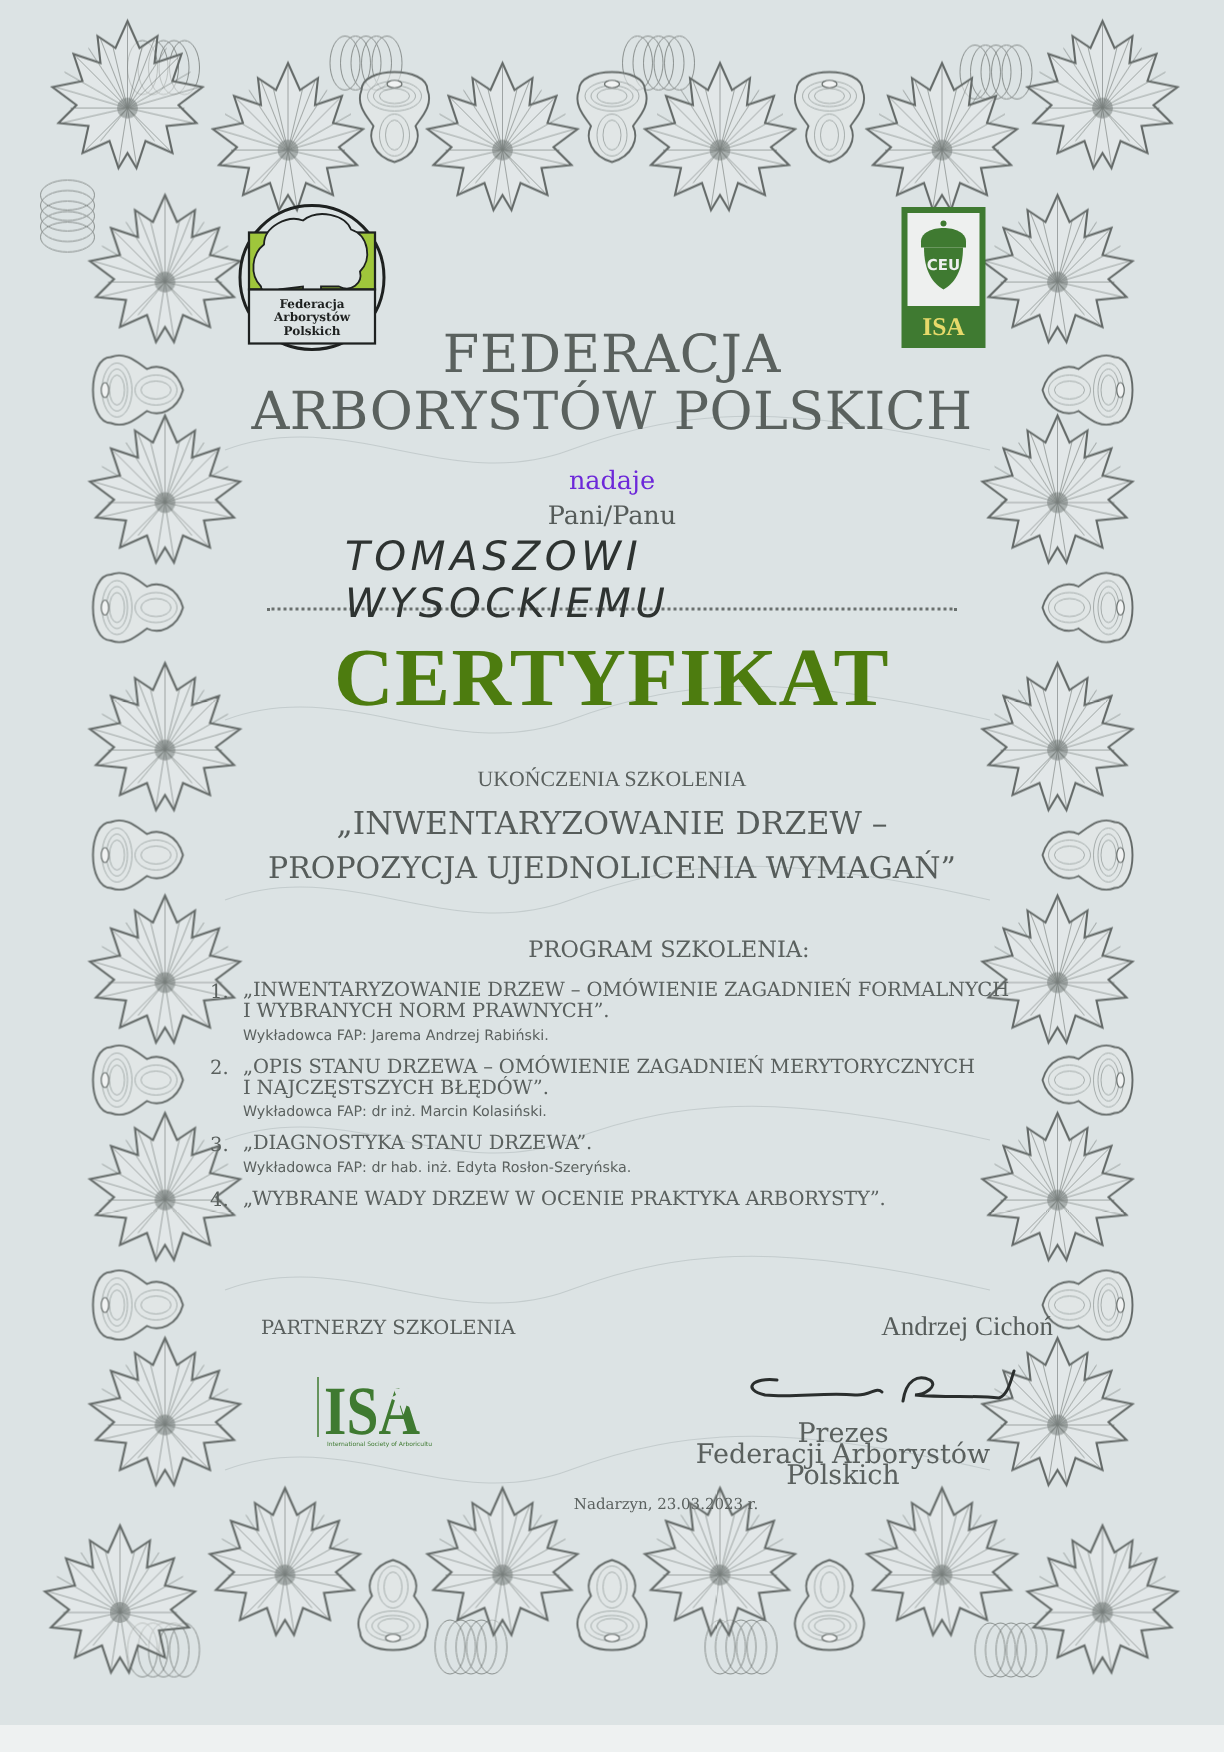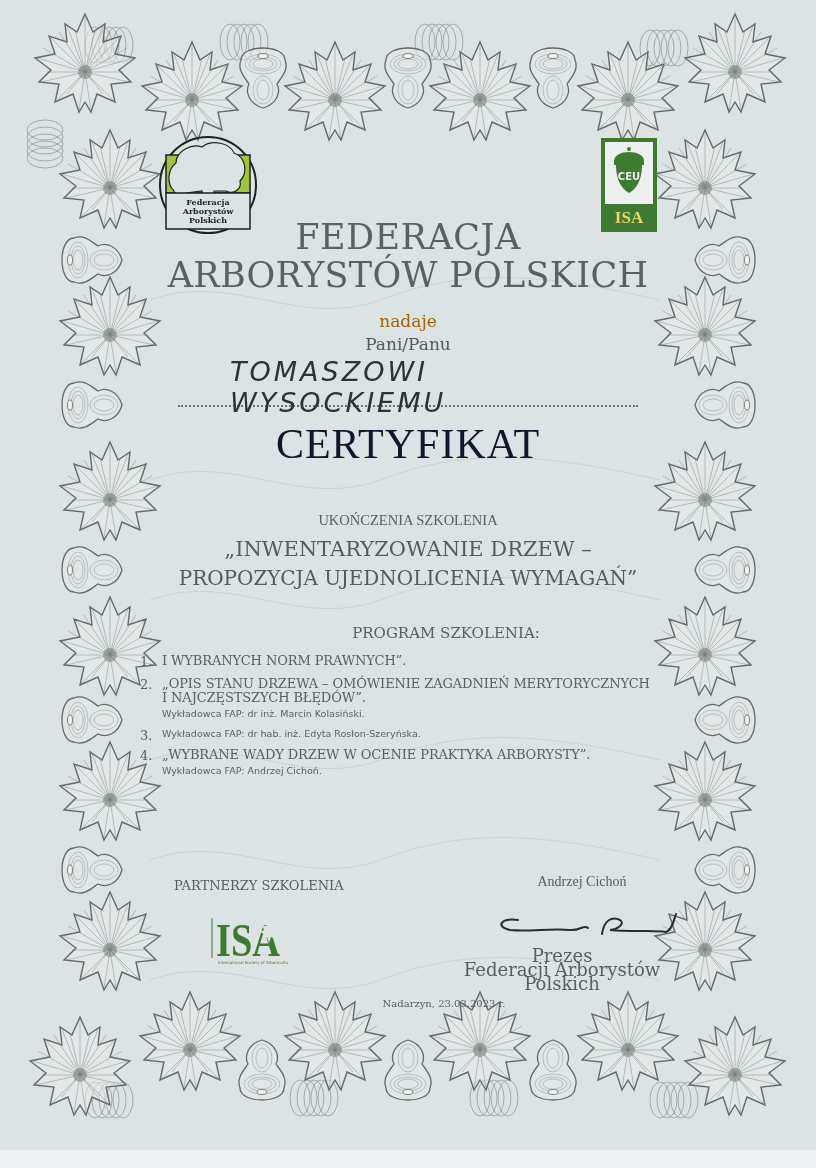--- a/index.html
+++ b/index.html
@@ -9,43 +9,43 @@
   .bottom-strip { position:absolute; left:0; top:1150px; width:816px; height:18px; background:#eef1f1; }
   .border-svg { position:absolute; left:0; top:0; }
   .abs { position:absolute; }
   .center { text-align:center; left:0; width:816px; }
 
   .fap-logo { left:152px; top:133px; width:112px; height:108px; }
   .ceu-logo { left:600px; top:137px; width:58px; height:96px; }
 
   .title1 { top:217px; font-size:35px; letter-spacing:0.5px; color:#5a615e; }
   .title2 { top:255px; font-size:35px; letter-spacing:0.3px; color:#5a615e; }
-  .nadaje { top:311px; font-size:17px; color:#a16207; }
+  .nadaje { top:311px; font-size:17px; color:#6d28d9; }
   .pani   { top:334px; font-size:17px; color:#555b59; }
 
   .name-line { left:178px; top:405px; width:460px; border-bottom:2px dotted #6a706e; }
   .name-hand { left:230px; top:356px; width:420px; font-family:"DejaVu Sans", sans-serif;
                font-size:27px; letter-spacing:3px; color:#2e3331; font-style:italic; }
 
-  .cert { top:420px; font-size:42px; letter-spacing:1px; color:#0f172a; font-family:"Liberation Serif", serif; }
+  .cert { top:420px; font-size:55px; letter-spacing:1px; color:#4d7c0f; font-family:"Liberation Serif", serif;font-weight:bold; }
 
   .ukon { top:512px; font-size:14.5px; color:#5a605e;font-family:Liberation Serif, serif; }
   .course1 { top:537px; font-size:21px; color:#565c5a; font-weight:normal; }
   .course2 { top:566px; font-size:20px; color:#565c5a; }
   .prog { top:624px; font-size:15px; color:#5a605e;margin-left:38px; }
 
   .list { left:140px; top:654px; width:560px; }
   .item { position:relative; padding-left:22px; margin-bottom:9px; }
   .item .num { position:absolute; left:0; top:0; font-size:13px; color:#5a605e; }
   .item .topic { font-size:13px; line-height:14px; color:#5a605e; letter-spacing:-0.1px; }
   .item .lect { font-family:"DejaVu Sans", sans-serif; font-size:9.5px; color:#5b615f; margin-top:3px; }
 
   .partners { left:174px; top:878px; font-size:13px; color:#5a605e; }
   .isa-partner { left:206px; top:912px; width:82px; height:54px; }
-  .signer { left:462px; top:874px; width:240px; text-align:center; font-size:14px; color:#565c5a; font-family:"Liberation Serif", serif; }
+  .signer { left:462px; top:874px; width:240px; text-align:right; font-size:18px; color:#565c5a; font-family:"Liberation Serif", serif; }
   .sig { left:480px; top:906px; width:210px; height:34px; }
   .prezes { left:432px; top:949px; width:260px; text-align:center; font-size:18px; line-height:14px; color:#5a605e; }
   .place { top:998px; font-size:10px; color:#5a605e;padding-left:36px; }
 </style>
 </head>
 <body>
 
 <div class="paper"></div>
 <div class="bottom-strip"></div>
 
@@ -197,36 +197,38 @@
 
 <div class="abs center cert">CERTYFIKAT</div>
 <div class="abs center ukon">UKOŃCZENIA SZKOLENIA</div>
 <div class="abs center course1">„INWENTARYZOWANIE DRZEW –</div>
 <div class="abs center course2">PROPOZYCJA UJEDNOLICENIA WYMAGAŃ”</div>
 <div class="abs center prog">PROGRAM SZKOLENIA:</div>
 
 <div class="abs list">
   <div class="item">
     <span class="num">1.</span>
+    <div class="topic">„INWENTARYZOWANIE DRZEW – OMÓWIENIE ZAGADNIEŃ FORMALNYCH</div>
     <div class="topic">I WYBRANYCH NORM PRAWNYCH”.</div>
+    <div class="lect">Wykładowca FAP: Jarema Andrzej Rabiński.</div>
   </div>
   <div class="item">
     <span class="num">2.</span>
     <div class="topic">„OPIS STANU DRZEWA – OMÓWIENIE ZAGADNIEŃ MERYTORYCZNYCH</div>
     <div class="topic">I NAJCZĘSTSZYCH BŁĘDÓW”.</div>
     <div class="lect">Wykładowca FAP: dr inż. Marcin Kolasiński.</div>
   </div>
   <div class="item">
     <span class="num">3.</span>
+    <div class="topic">„DIAGNOSTYKA STANU DRZEWA”.</div>
     <div class="lect">Wykładowca FAP: dr hab. inż. Edyta Rosłon-Szeryńska.</div>
   </div>
   <div class="item">
     <span class="num">4.</span>
     <div class="topic">„WYBRANE WADY DRZEW W OCENIE PRAKTYKA ARBORYSTY”.</div>
-    <div class="lect">Wykładowca FAP: Andrzej Cichoń.</div>
   </div>
 </div>
 
 <div class="abs partners">PARTNERZY SZKOLENIA</div>
 
 <svg class="abs isa-partner" viewBox="0 0 82 54">
   <line x1="6" y1="6" x2="6" y2="46" stroke="#3f7a31" stroke-width="1"></line>
   <text x="10" y="44" font-family="Liberation Serif, serif" font-size="46" font-weight="bold" fill="#3f7a31" textLength="64" lengthAdjust="spacingAndGlyphs">ISA</text>
   <path d="M60,14 l3,-4 l3,4 l4,-1 l-2,5 l4,2 l-4,2 l1,5 l-4,-2 l-2,6 l-2,-6 l-4,2 l1,-5 l-4,-2 l4,-2 l-2,-5 z" fill="#dce3e4"></path>
   <text x="12" y="52" font-family="DejaVu Sans, sans-serif" font-size="4" fill="#3f7a31">International Society of Arboriculture</text>

